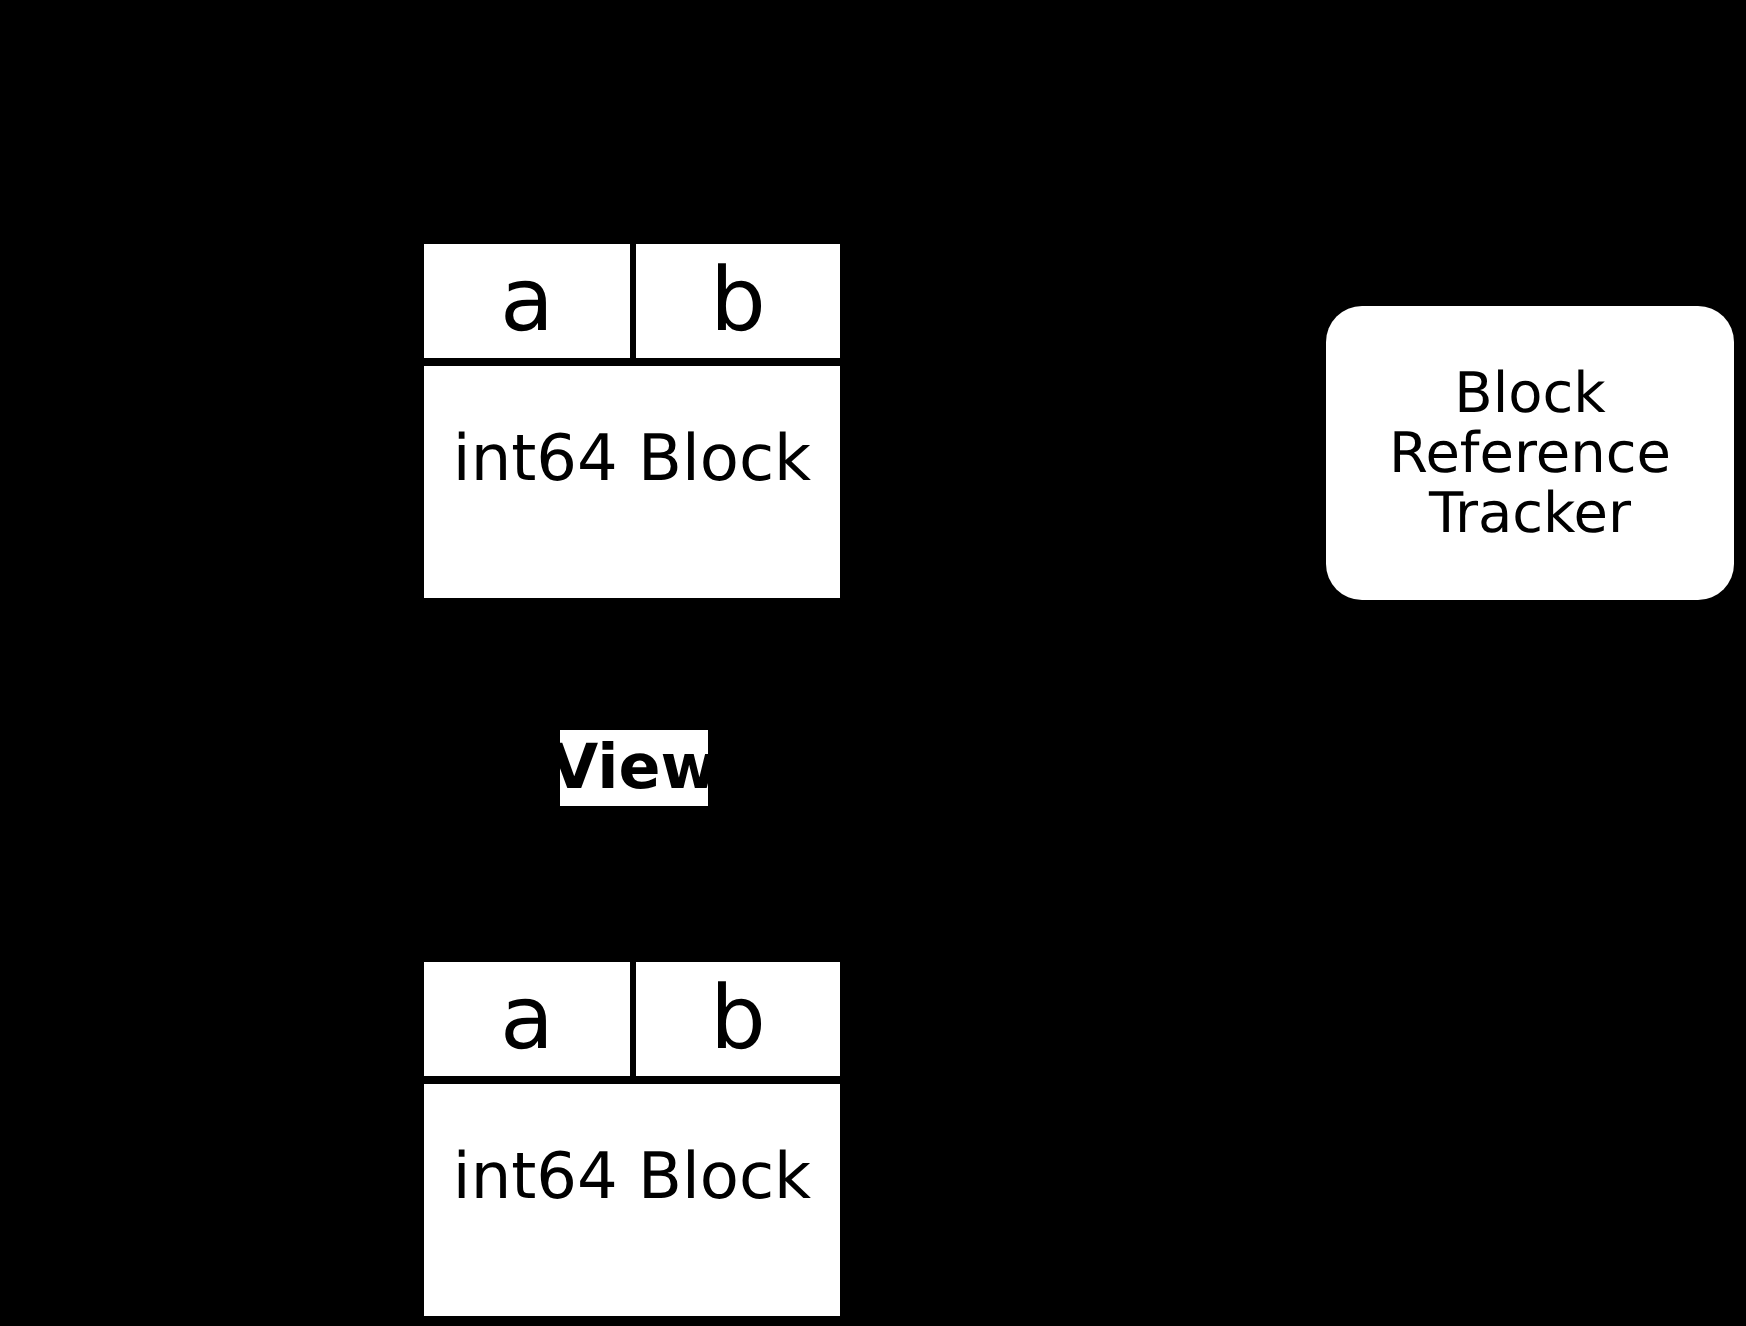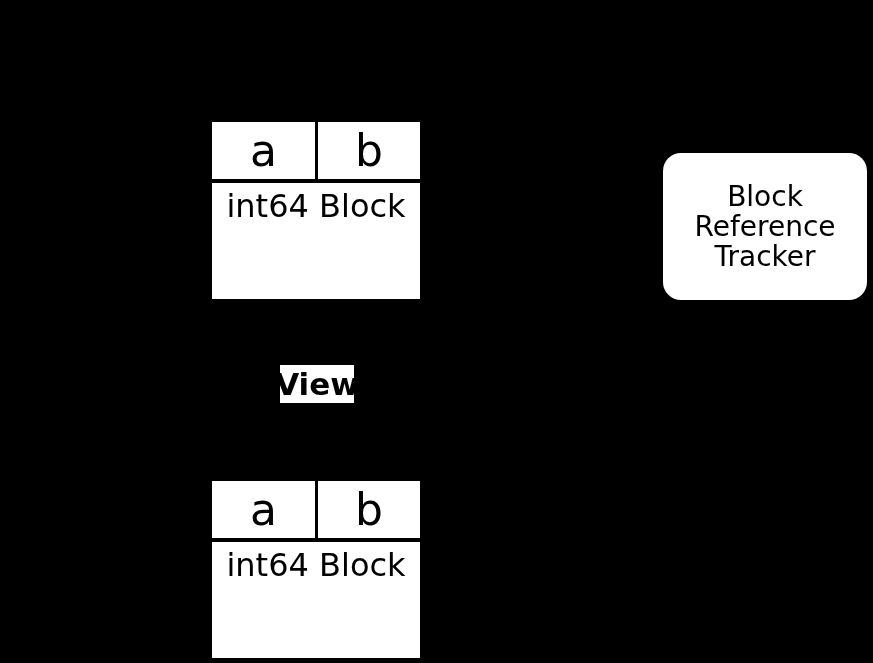--- a/index.html
+++ b/index.html
@@ -27,21 +27,21 @@
   }
   .df-cell.col-a { width: 103px; }
   .df-cell.col-b { width: 102px; }
   .df-block {
     background: #ffffff;
     color: #000000;
     height: 116px;
     display: flex;
     justify-content: center;
     align-items: flex-start;
-    padding-top: 5px;
+    padding-top: 28px;
     font-size: 32px;
     line-height: 1.15;
   }
   #df-top { left: 212px; top: 122px; }
   #df-bottom { left: 212px; top: 481px; }
 
   .view-label {
     position: absolute;
     left: 280px;
     top: 365px;

